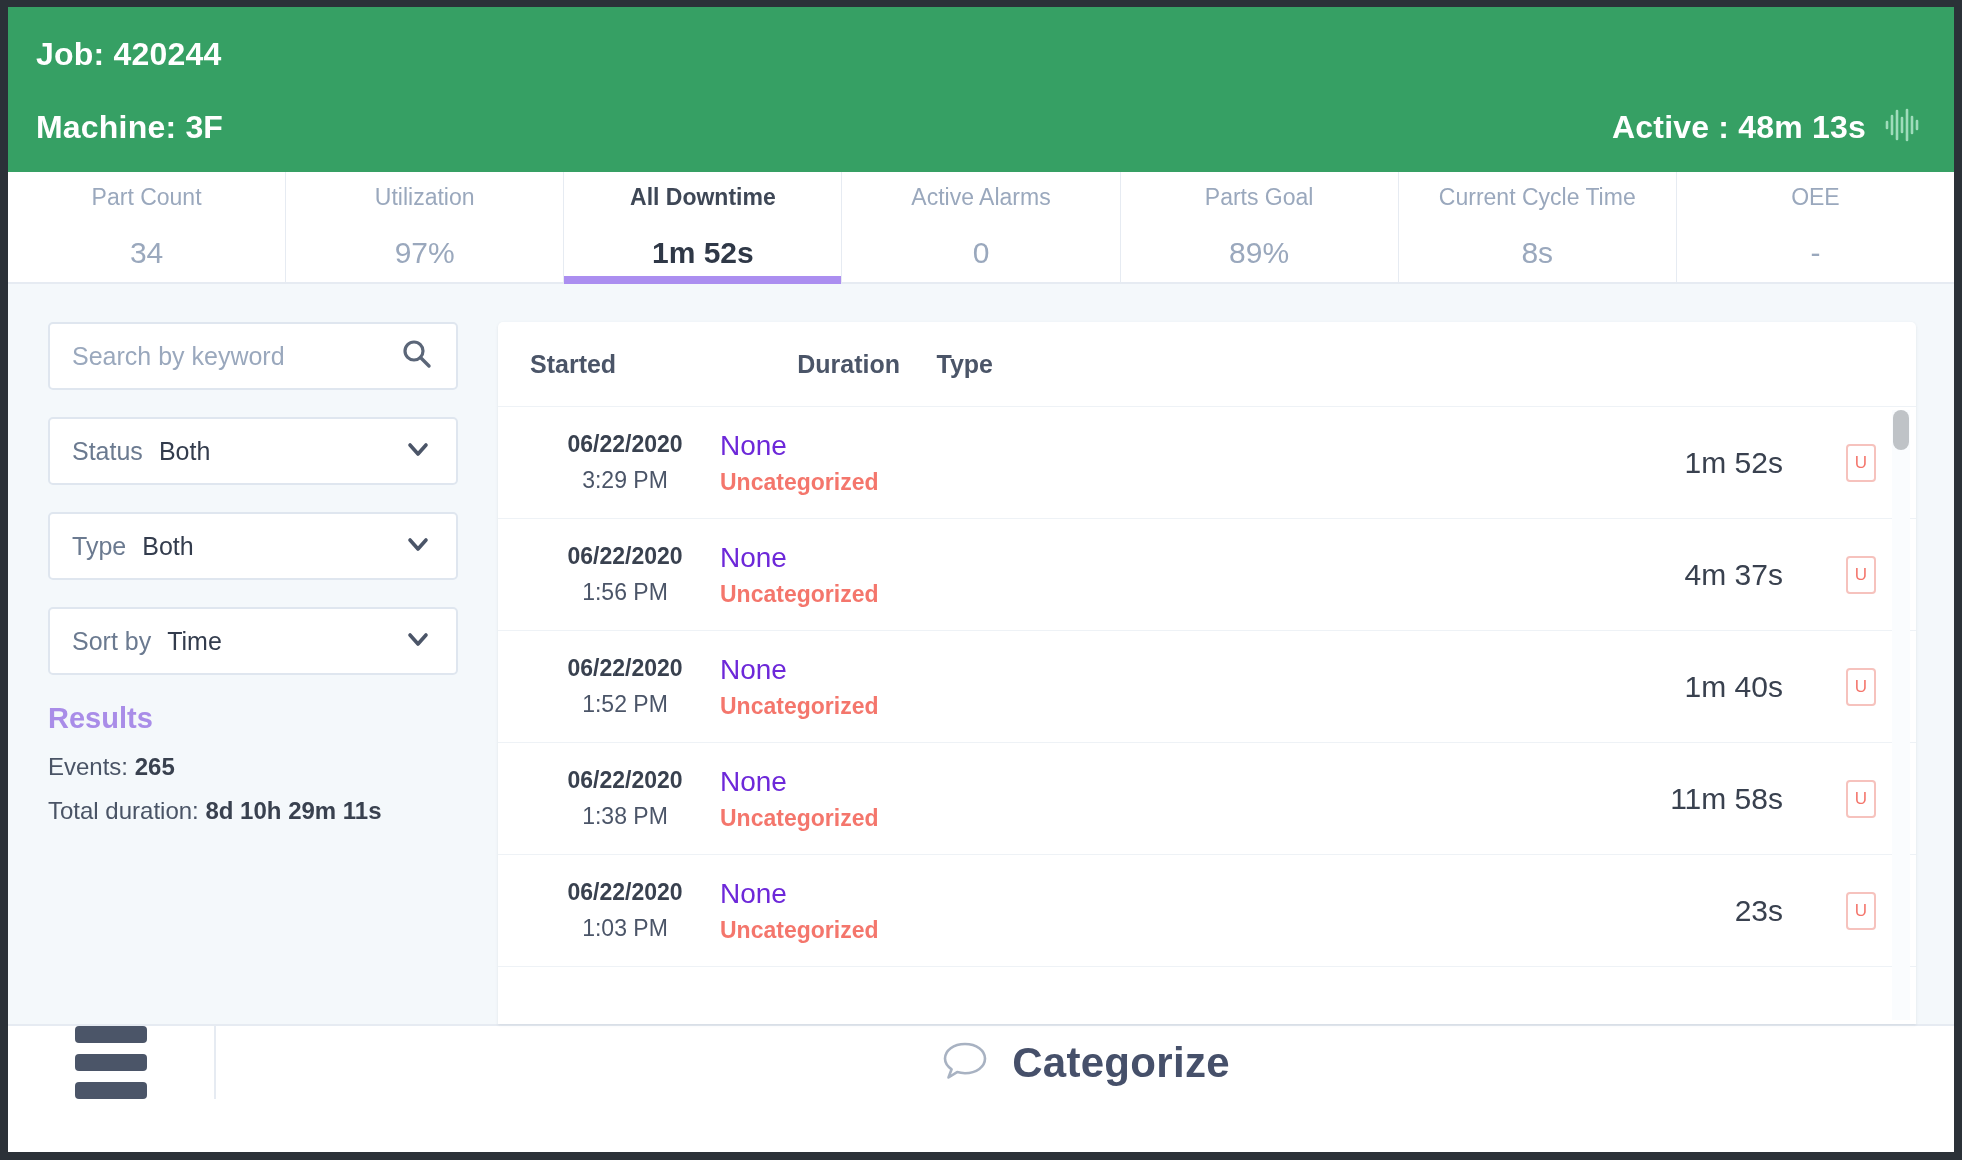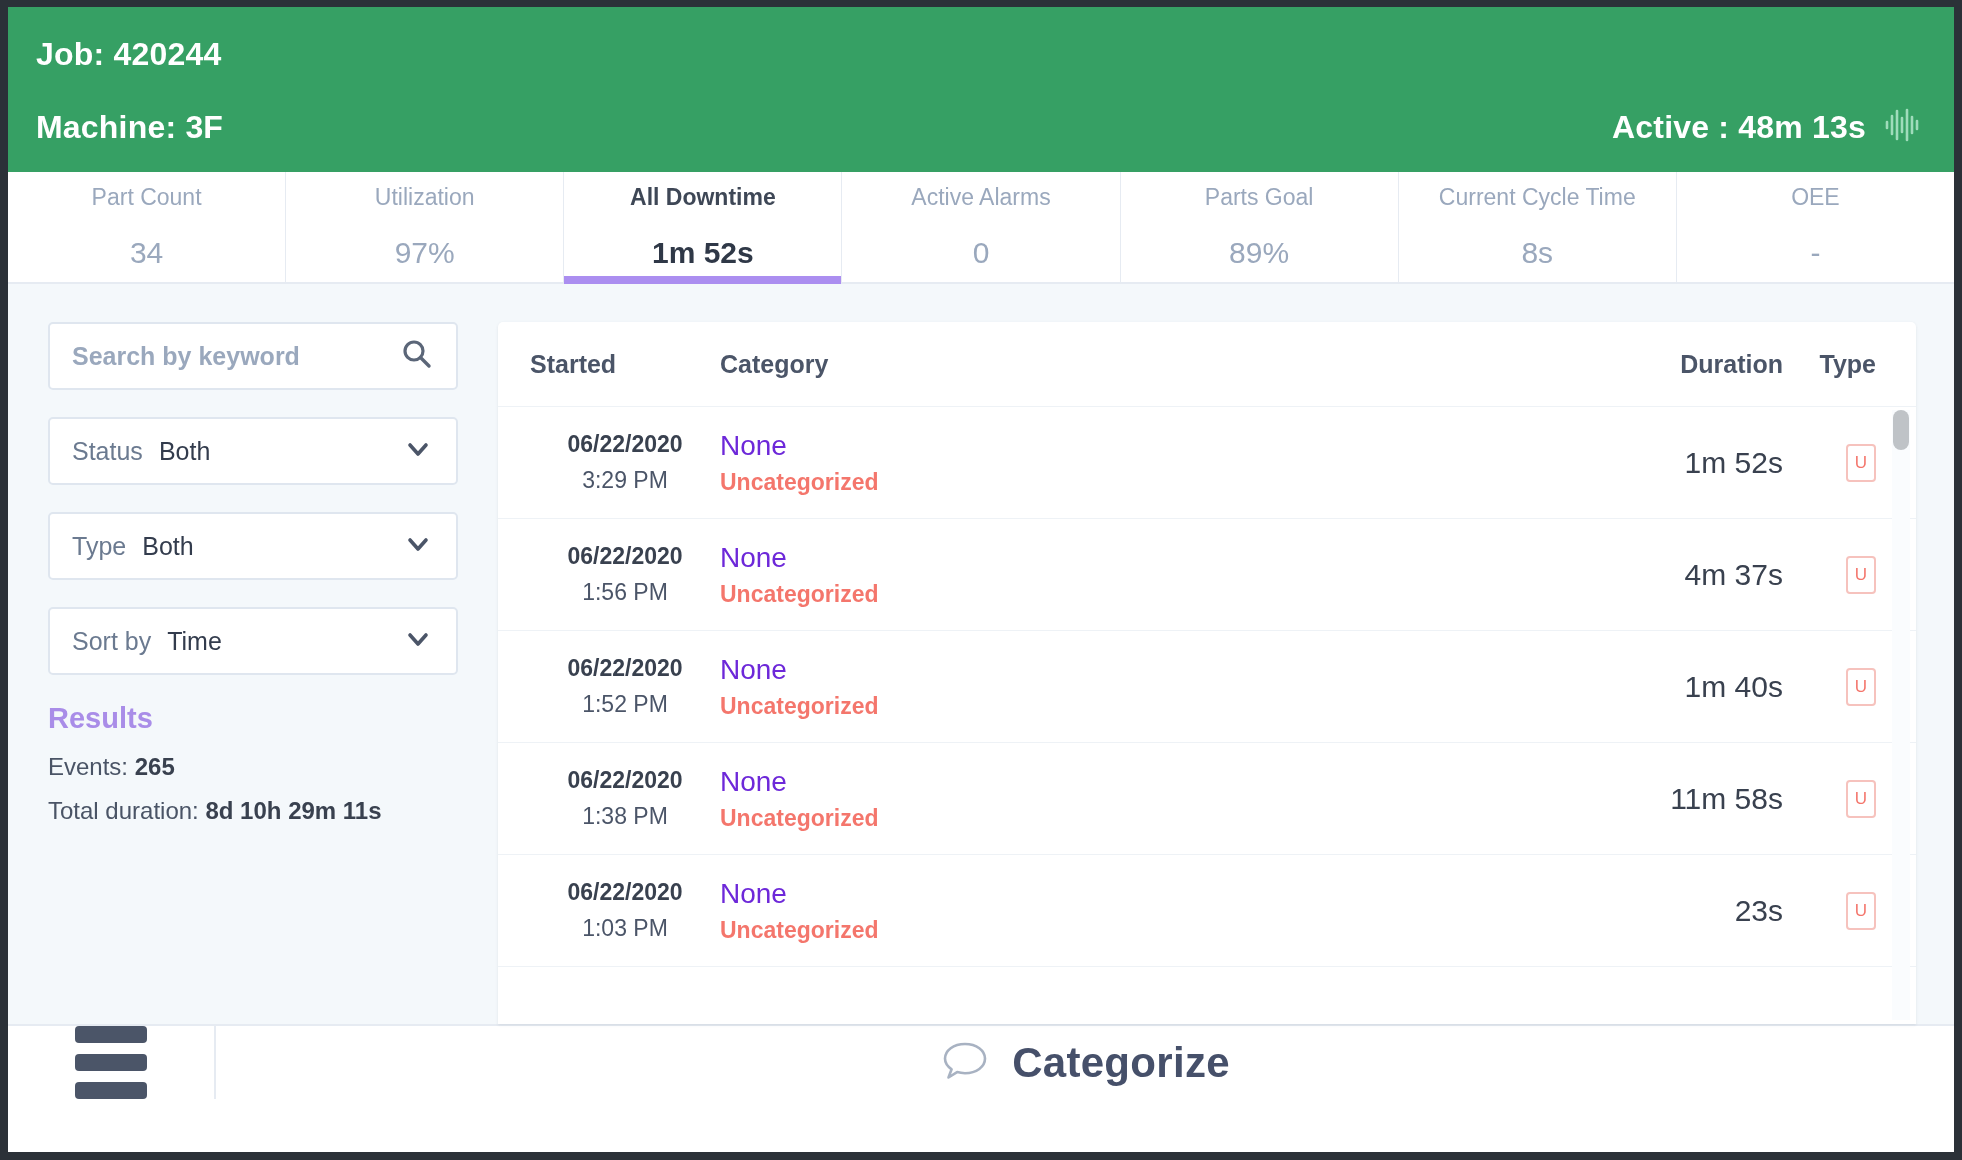--- a/index.html
+++ b/index.html
@@ -130,21 +130,21 @@
     height: 68px;
     background: #ffffff;
     border: 2px solid #dfe6ef;
     border-radius: 5px;
     display: flex;
     align-items: center;
     padding: 0 22px;
     margin-bottom: 27px;
     cursor: pointer;
   }
-  .search-field { justify-content: space-between; font-weight: bold; }
+  .search-field { justify-content: space-between; }
   .search-placeholder {
     font-size: 25px;
     color: #9aa8bd;
   }
   .field-label {
     font-size: 25px;
     color: #6b7a90;
     margin-right: 16px;
   }
   .field-value {
@@ -396,21 +396,20 @@
       </div>
       <div class="results-line">
         <span>Total duration:</span>
         <b>8d 10h 29m 11s</b>
       </div>
     </div>
 
     <div class="table-card">
       <div class="thead">
         <div class="th col-started">Started</div>
-        <div class="th col-category">Category</div>
         <div class="th col-duration">Duration</div>
         <div class="th col-type">Type</div>
       </div>
 
       <div class="tbody">
 
         <div class="trow">
           <div class="cell-started">
             <span class="r-date">06/22/2020</span>
             <span class="r-time">3:29 PM</span>

